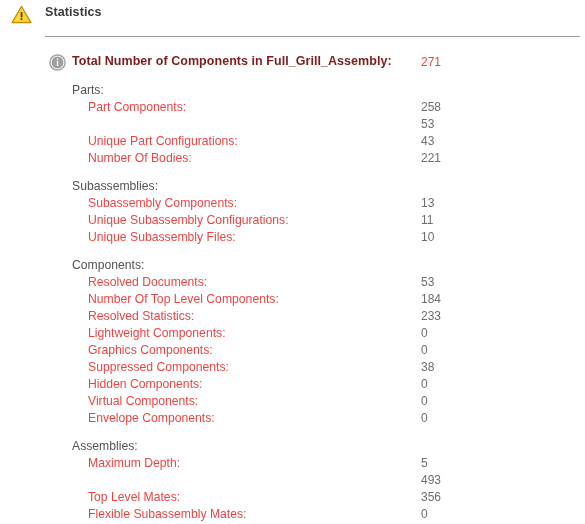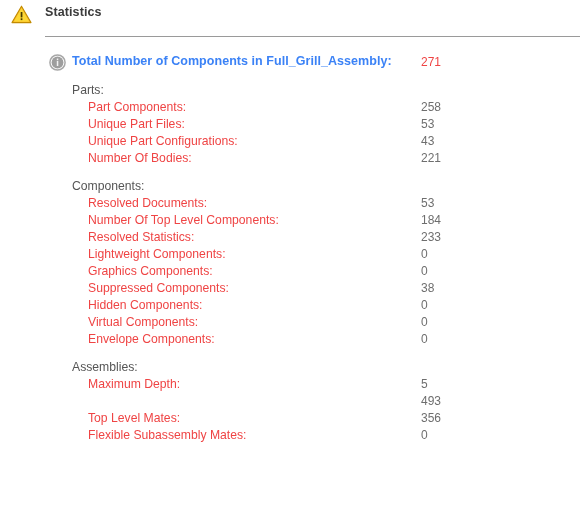--- a/index.html
+++ b/index.html
@@ -69,21 +69,21 @@
     top: 3px;
     width: 17px;
     height: 17px;
   }
   .total-label {
     position: absolute;
     left: 72px;
     top: 3px;
     font-size: 12.5px;
     font-weight: bold;
-    color: #3b82f6;
+    color: #7f1d1d;
     letter-spacing: 0.05px;
     white-space: nowrap;
   }
   .total-value {
     position: absolute;
     left: 421px;
     top: 4px;
     font-size: 12px;
     color: #ef4444;
   }
@@ -161,33 +161,47 @@
 
   <div class="groups">
 
     <div class="group">
       <div class="group-header">Parts:</div>
       <div class="stat-row">
         <span class="stat-label">Part Components:</span>
         <span class="stat-value">258</span>
       </div>
       <div class="stat-row">
-        <span class="stat-label">Unique Part Files:</span>
         <span class="stat-value">53</span>
       </div>
       <div class="stat-row">
         <span class="stat-label">Unique Part Configurations:</span>
         <span class="stat-value">43</span>
       </div>
       <div class="stat-row">
         <span class="stat-label">Number Of Bodies:</span>
         <span class="stat-value">221</span>
       </div>
     </div>
 
+    <div class="group">
+      <div class="group-header">Subassemblies:</div>
+      <div class="stat-row">
+        <span class="stat-label">Subassembly Components:</span>
+        <span class="stat-value">13</span>
+      </div>
+      <div class="stat-row">
+        <span class="stat-label">Unique Subassembly Configurations:</span>
+        <span class="stat-value">11</span>
+      </div>
+      <div class="stat-row">
+        <span class="stat-label">Unique Subassembly Files:</span>
+        <span class="stat-value">10</span>
+      </div>
+    </div>
 
     <div class="group">
       <div class="group-header">Components:</div>
       <div class="stat-row">
         <span class="stat-label">Resolved Documents:</span>
         <span class="stat-value">53</span>
       </div>
       <div class="stat-row">
         <span class="stat-label">Number Of Top Level Components:</span>
         <span class="stat-value">184</span>

